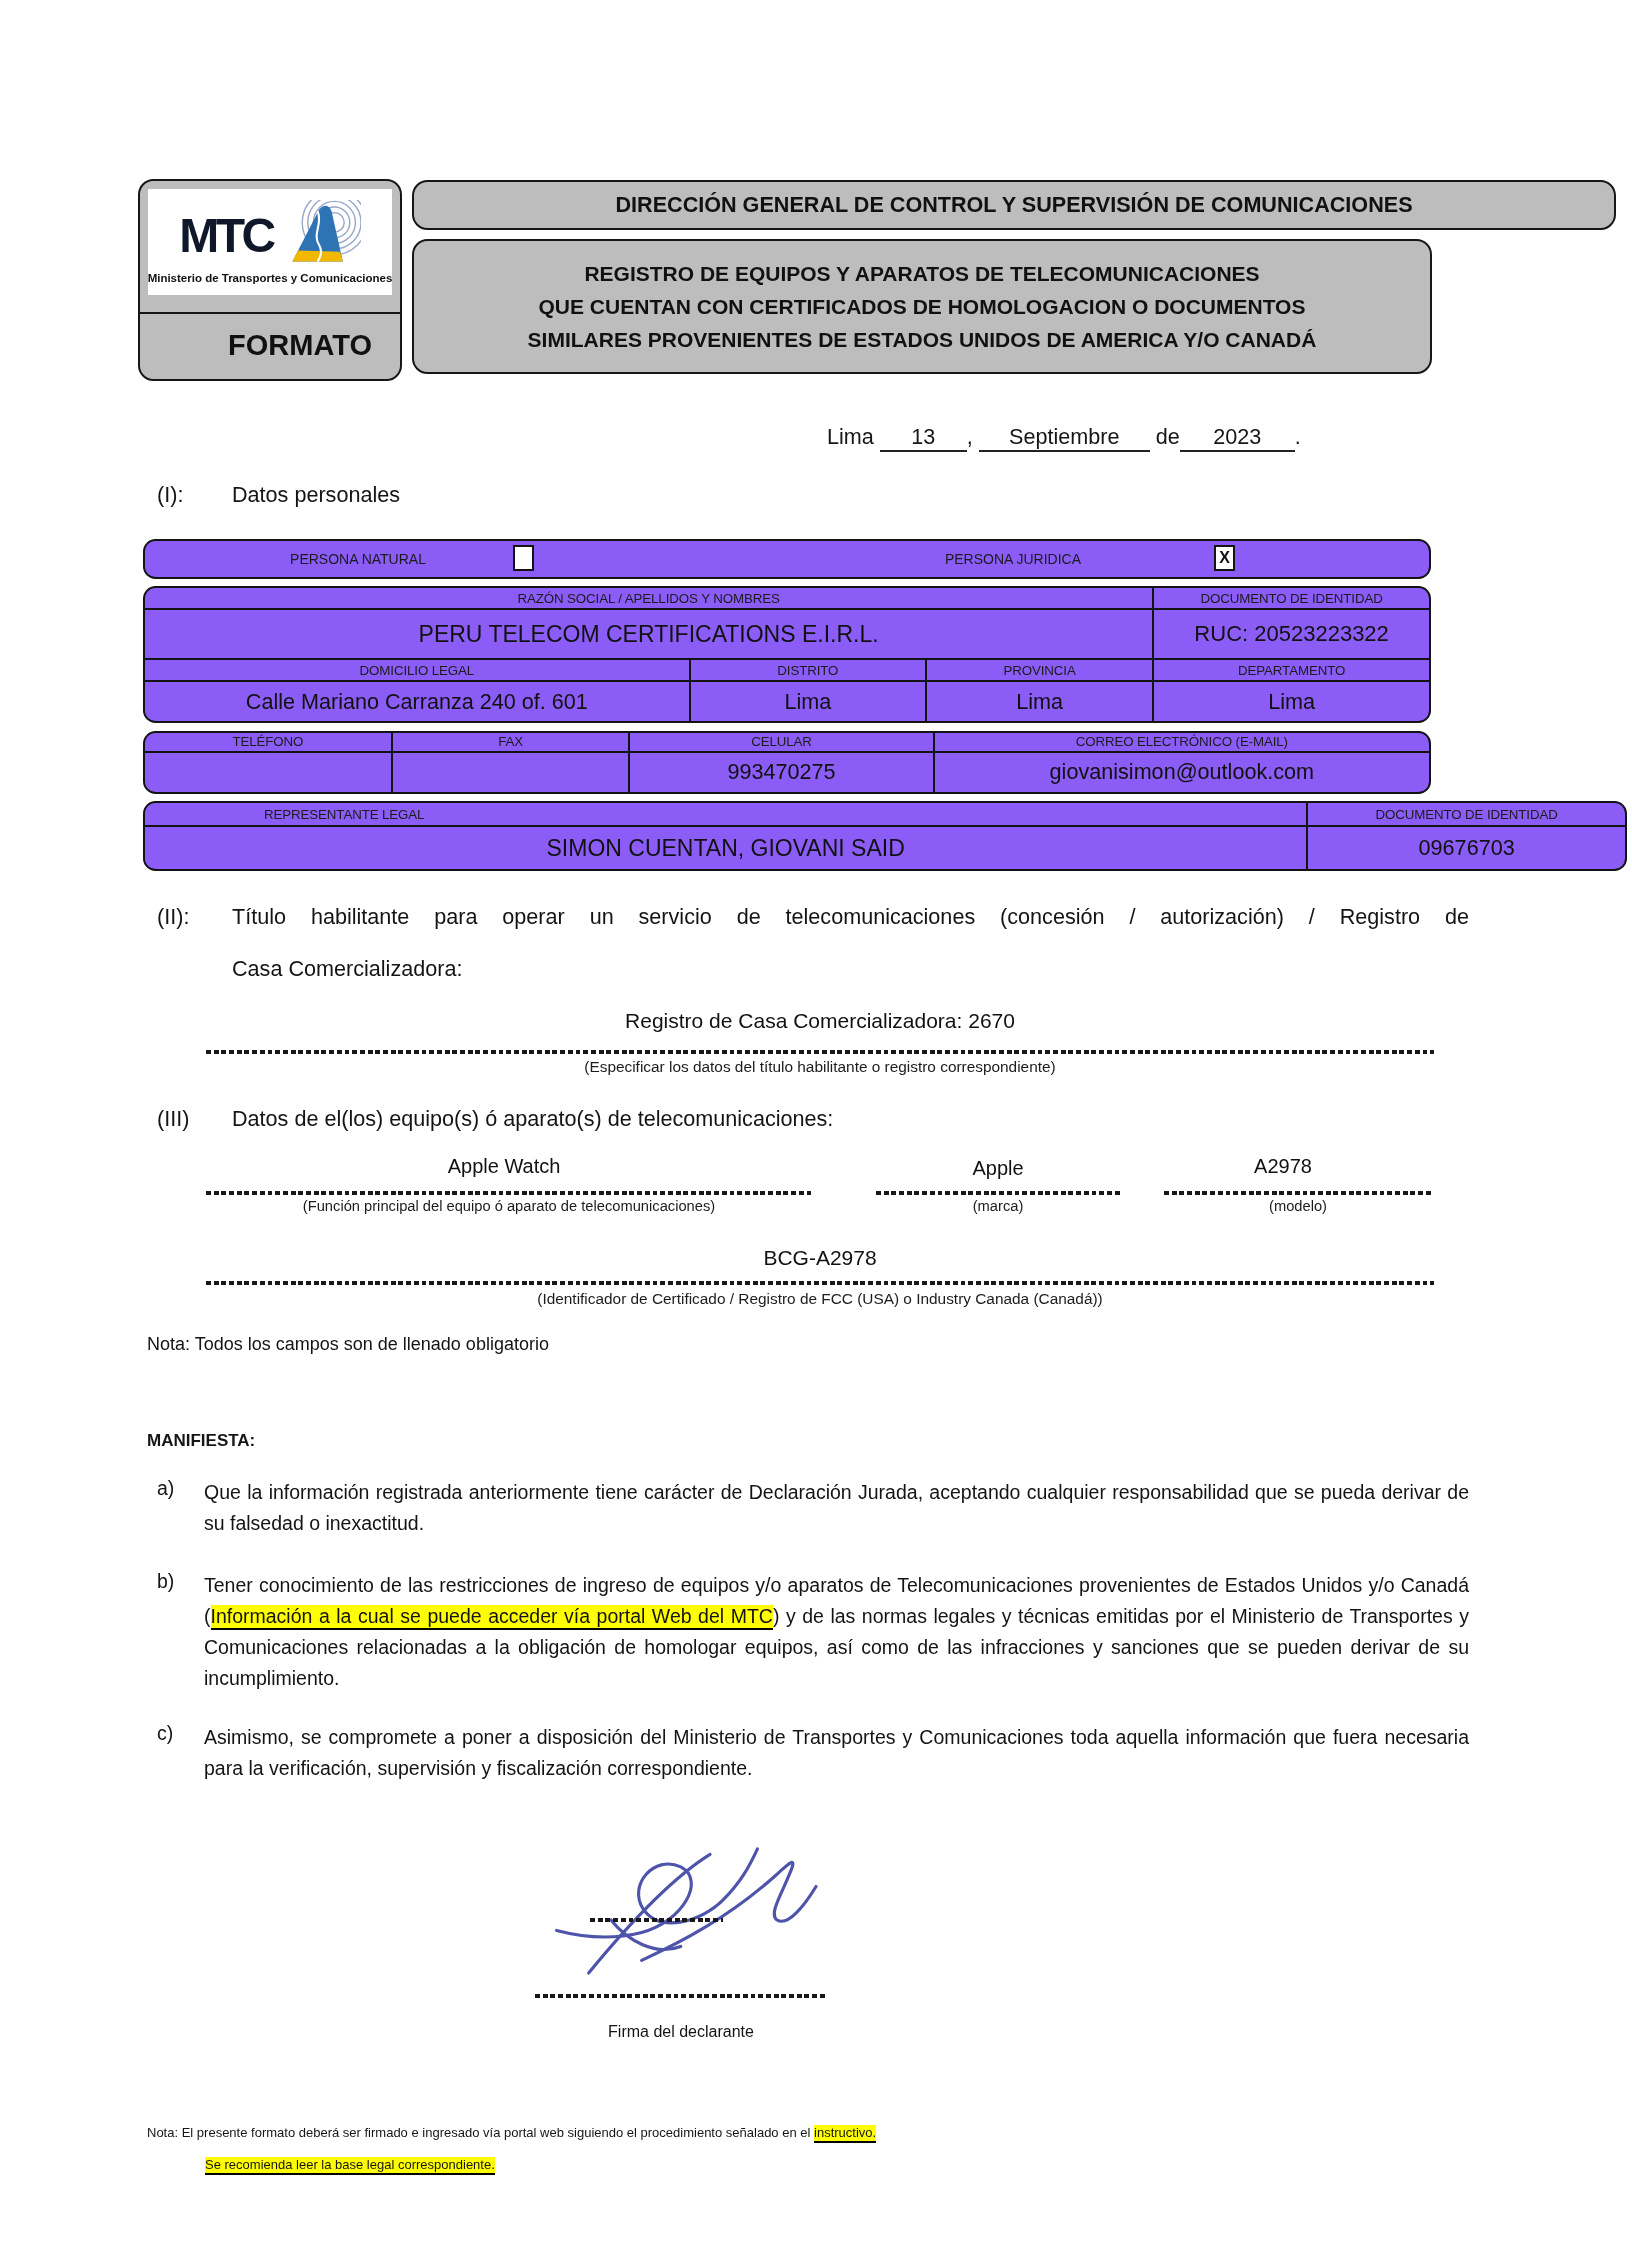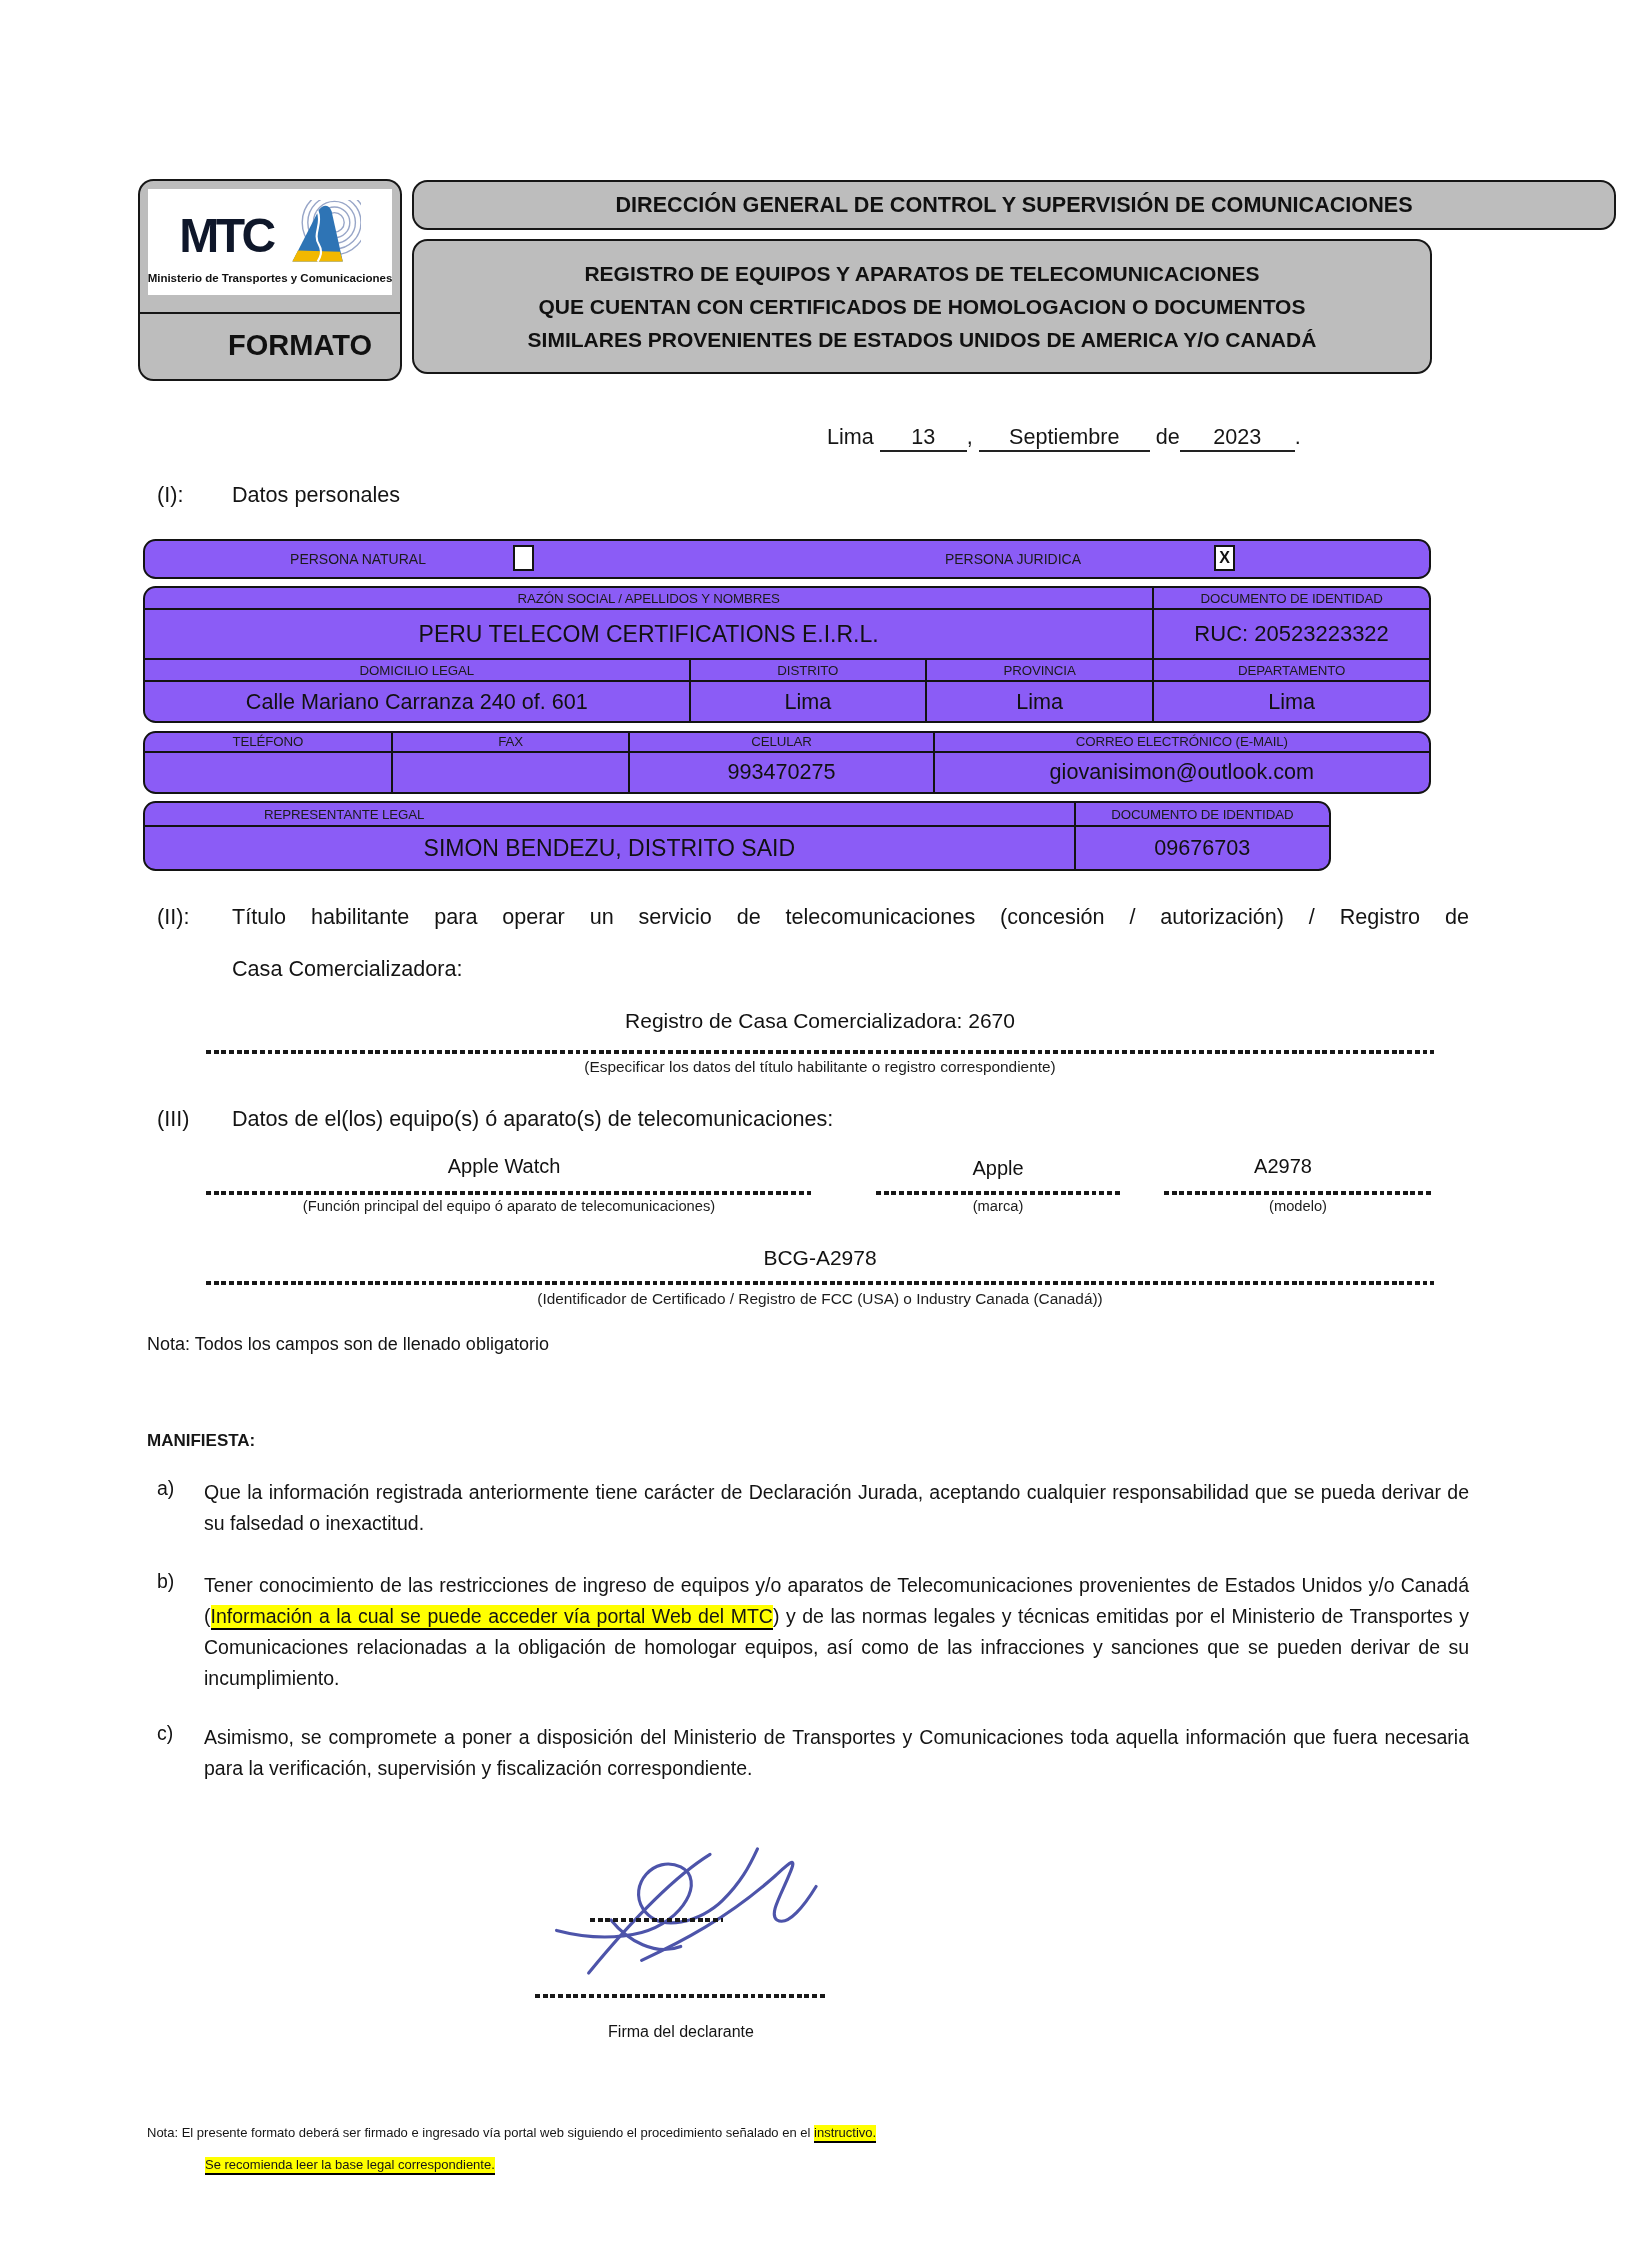--- a/index.html
+++ b/index.html
@@ -139,27 +139,27 @@
       <div class="tcell" style="flex:1;">CORREO ELECTRÓNICO (E-MAIL)</div>
     </div>
     <div class="trow vrow" style="flex:1;">
       <div class="tcell bR" style="width:19.3%;"></div>
       <div class="tcell bR" style="width:18.5%;"></div>
       <div class="tcell bR" style="width:23.7%;">993470275</div>
       <div class="tcell" style="flex:1;">giovanisimon@outlook.com</div>
     </div>
   </div>
 
-  <div class="tbox" style="left:143px;top:801px;width:1188px;height:70px;">
+  <div class="tbox" style="left:143px;top:801px;width:1484px;height:70px;">
     <div class="trow hrow" style="height:24px;">
       <div class="tcell bR" style="width:78.6%;justify-content:flex-start;padding-left:119px;">REPRESENTANTE LEGAL</div>
       <div class="tcell" style="flex:1;">DOCUMENTO DE IDENTIDAD</div>
     </div>
     <div class="trow vrow" style="flex:1;">
-      <div class="tcell bR" style="width:78.6%;font-size:23px;">SIMON BENDEZU, DISTRITO SAID</div>
+      <div class="tcell bR" style="width:78.6%;font-size:23px;">SIMON CUENTAN, GIOVANI SAID</div>
       <div class="tcell" style="flex:1;">09676703</div>
     </div>
   </div>
 
   <div class="abs sechead" style="left:157px;top:904px;">(II):</div>
   <div class="jline" style="left:232px;top:904px;width:1237px;">Título habilitante para operar un servicio de telecomunicaciones (concesión / autorización) / Registro de</div>
   <div class="abs sechead" style="left:232px;top:956px;">Casa Comercializadora:</div>
 
   <div class="fieldval" style="left:820px;top:1009px;">Registro de Casa Comercializadora: 2670</div>
   <div class="dashline" style="left:206px;top:1050px;width:1228px;"></div>

